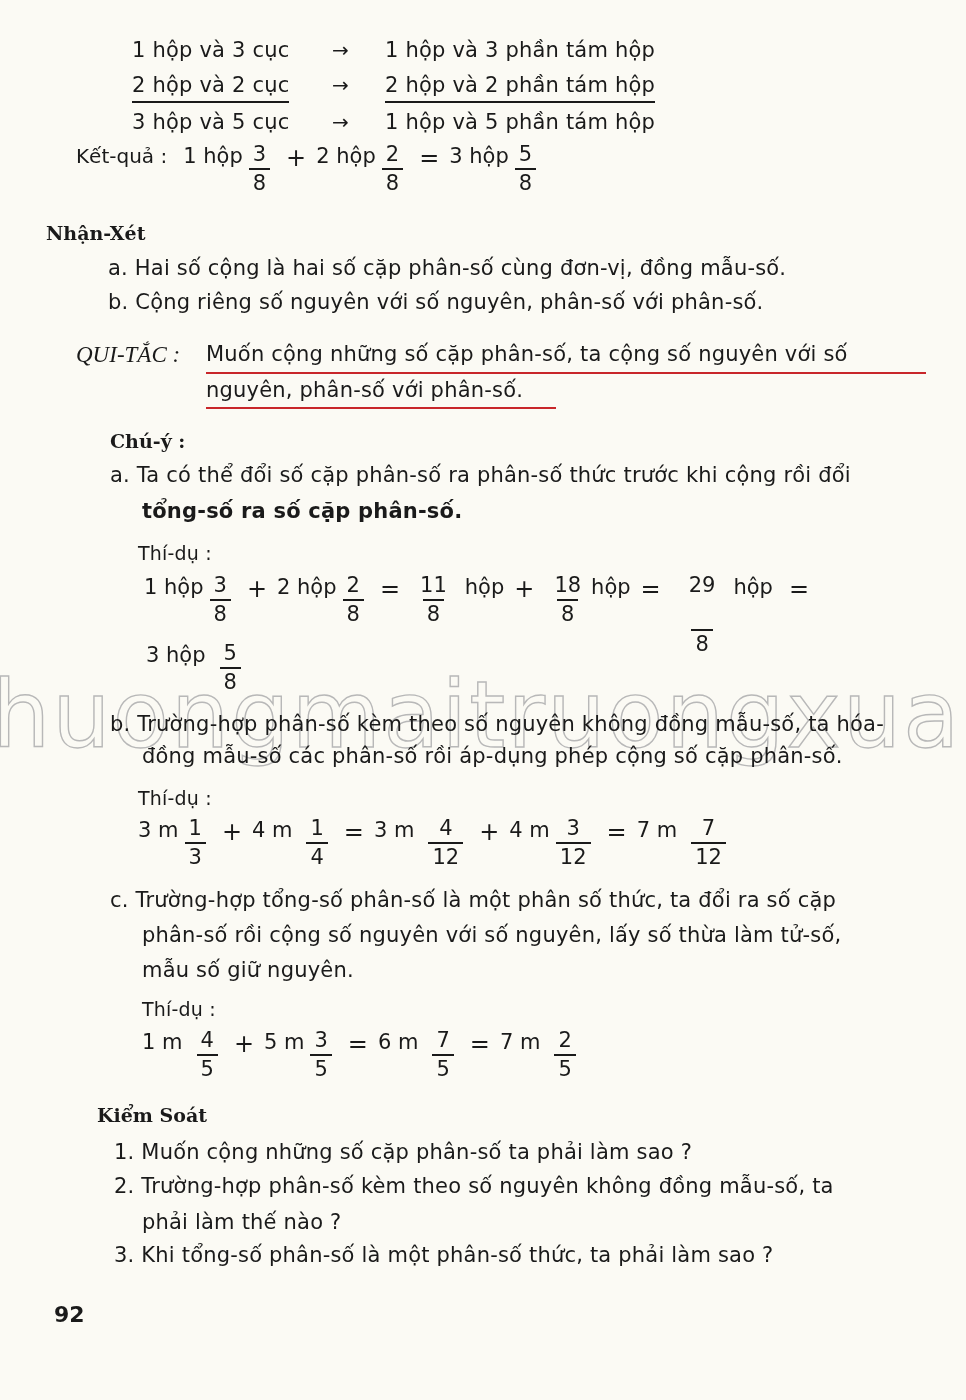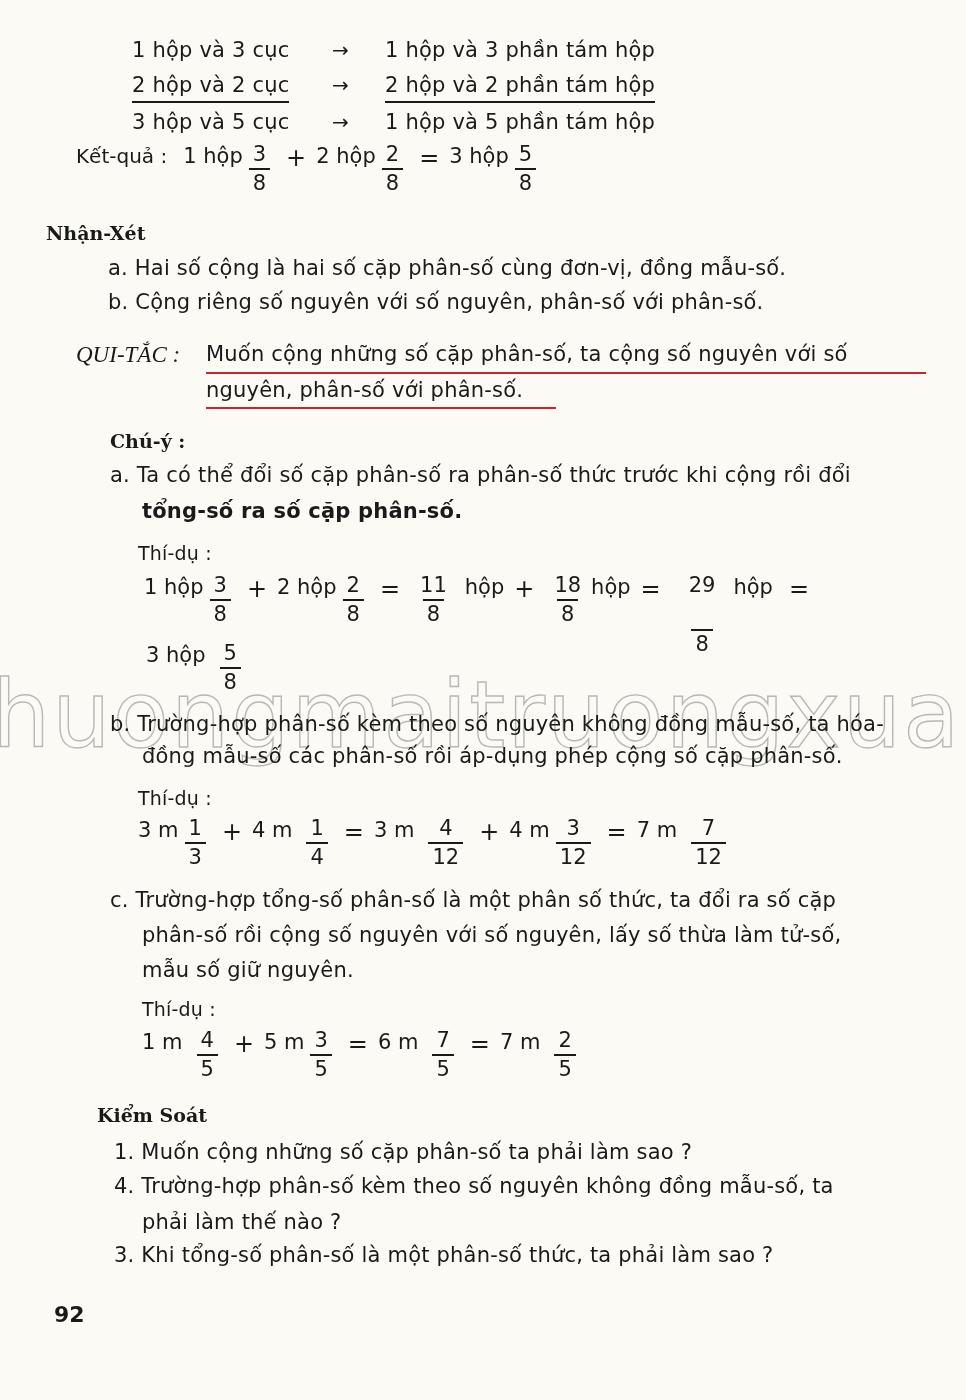--- a/index.html
+++ b/index.html
@@ -195,17 +195,17 @@
   <span>7 m</span>
   <span class="gap"></span>
   <span class="frac">
       <span class="num">2</span>
       <span class="den">5</span>
     </span>
 </div>
 
 <div class="abs serif-b" style="left:50px; top:1104px;margin-left:47px;">Kiểm Soát</div>
 <div class="abs t" style="left:114px; top:1140px;">1. Muốn cộng những số cặp phân-số ta phải làm sao ?</div>
-<div class="abs t" style="left:114px; top:1174px;">4. Trường-hợp phân-số kèm theo số nguyên không đồng mẫu-số, ta</div>
+<div class="abs t" style="left:114px; top:1174px;">2. Trường-hợp phân-số kèm theo số nguyên không đồng mẫu-số, ta</div>
 <div class="abs t" style="left:142px; top:1210px;">phải làm thế nào ?</div>
 <div class="abs t" style="left:114px; top:1243px;">3. Khi tổng-số phân-số là một phân-số thức, ta phải làm sao ?</div>
 
 <div class="abs page-num" style="left:54px; top:1302px;">92</div>
 
 </body></html>

